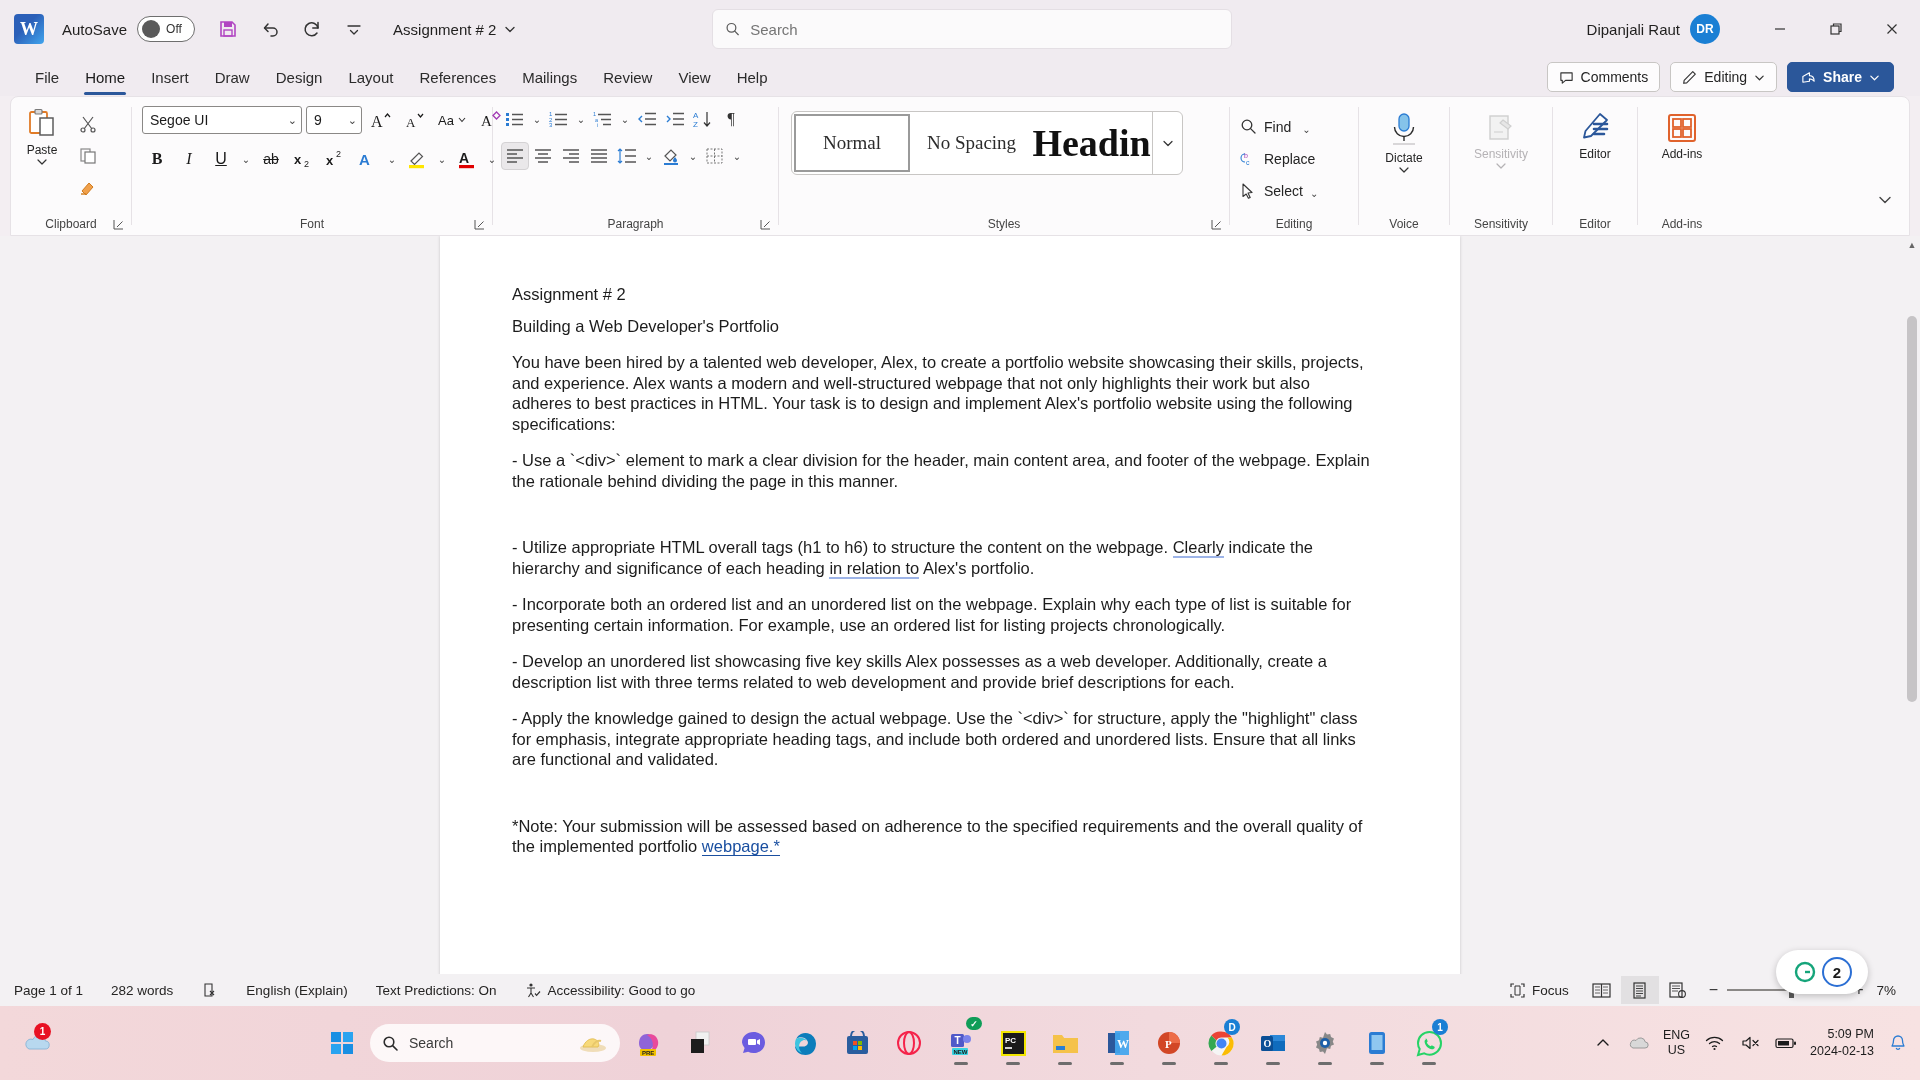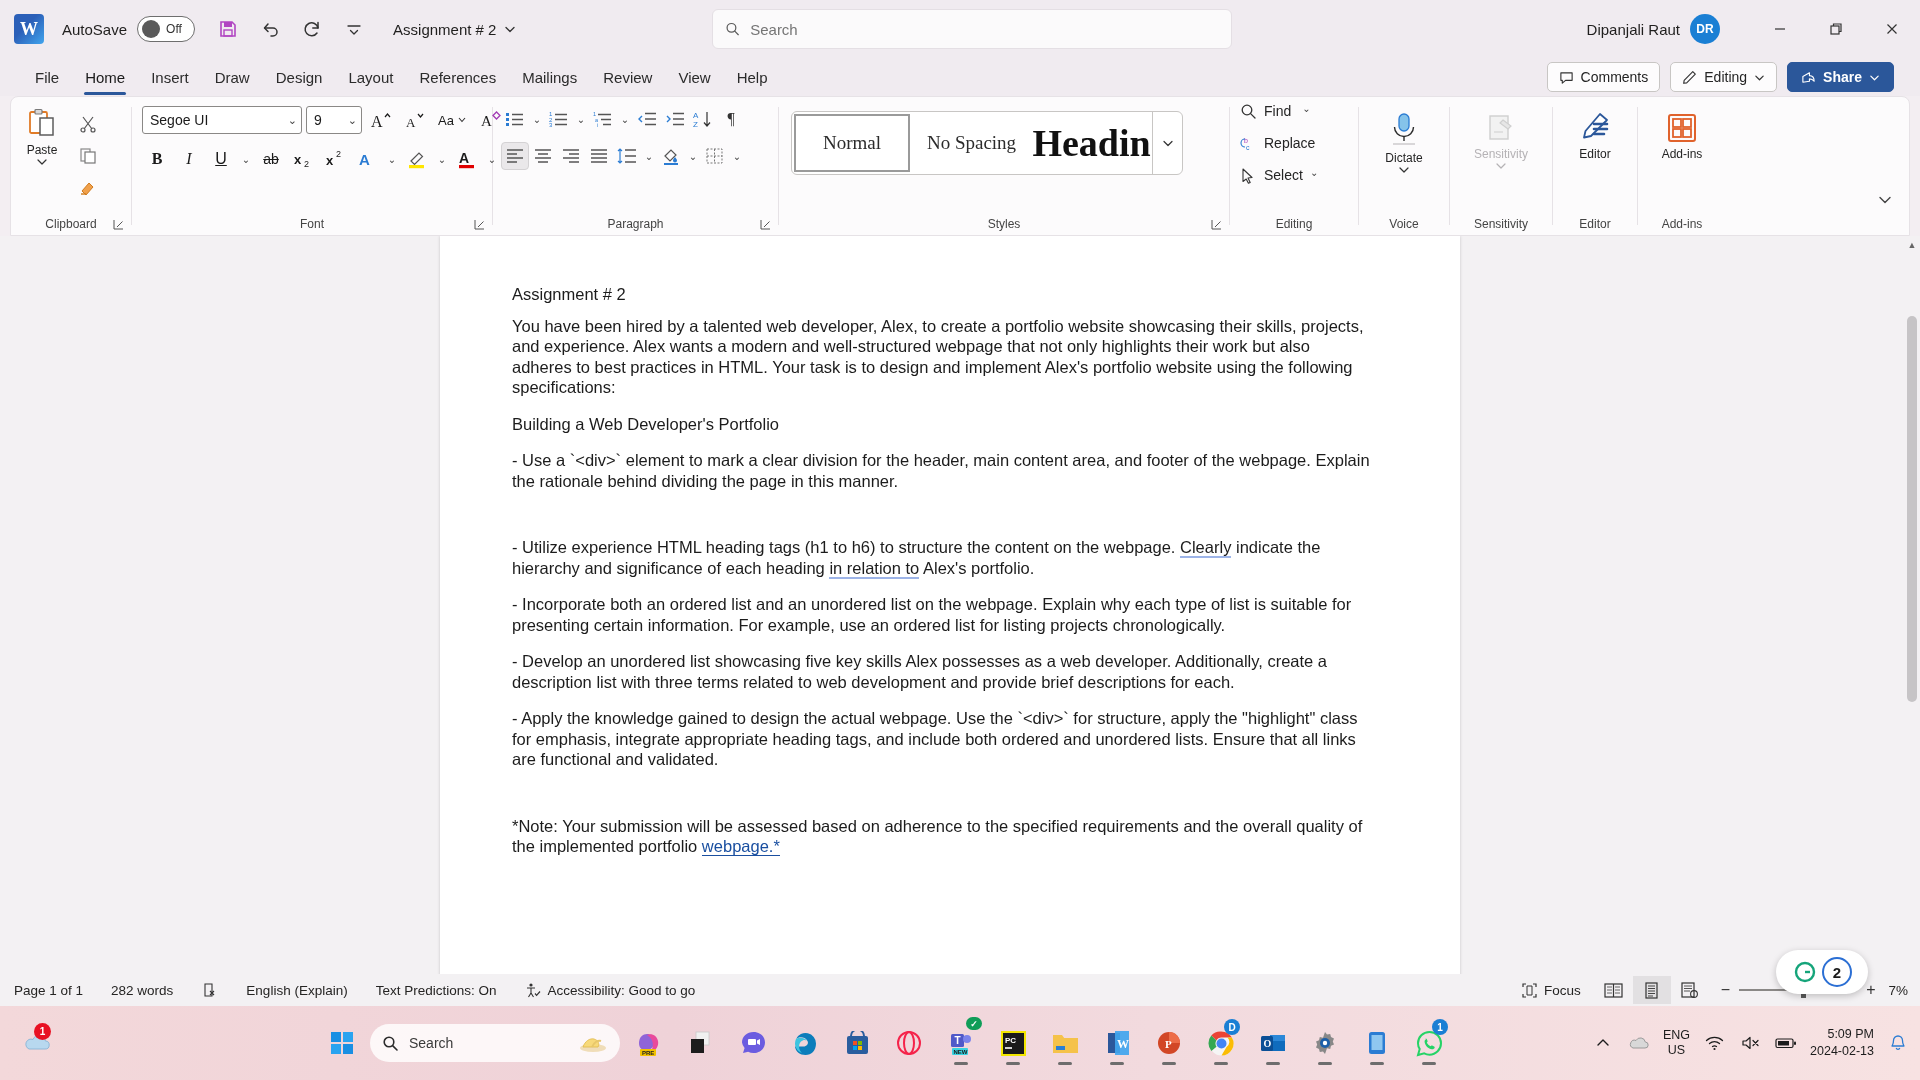--- a/index.html
+++ b/index.html
@@ -164,21 +164,21 @@
   }
   .style-item.sel { border: 2px solid #9a9a9a; margin: 2px; width: 116px; }
   .style-item.head { font-weight: bold; font-size: 38px; color: #111; }
   .style-more {
     width: 30px; border-left: 1px solid #c8c6c4; display:flex; align-items:center;
     justify-content:center; font-size: 11px; color:#333;
   }
 
   
   .edit-grp { width: 128px; }
-  .erow { display: flex; align-items: flex-start; gap: 7px; padding-left: 10px; height: 32px; font-size: 14px; color:#242424; }
+  .erow { display: flex; align-items: flex-end; gap: 7px; padding-left: 10px; height: 32px; font-size: 14px; color:#242424; }
 
   .voice-grp { width: 90px; }
   .sens-grp { width: 102px; }
   .editor-grp { width: 84px; }
   .addins-grp { width: 88px; }
   .big-btn { width: 100%; display:flex; flex-direction:column; align-items:center; padding-top: 6px; text-align: center; }
 
   .ribbon-collapse {
     position: absolute; right: 16px; bottom: 26px; font-size: 13px; color: #444;
   }
@@ -217,21 +217,21 @@
   .vs-arrow.top { top: 0; } .vs-arrow.bot { bottom: 0; }
 
   
   .statusbar {
     position: absolute; bottom: 74px; left: 0; width: 1920px; height: 32px;
     background: #f3f1f3; display: flex; align-items: center;
     font-size: 13.5px; color: #252423;
   }
   .st { display: flex; align-items: center; gap: 6px; padding: 0 14px; height: 26px; }
   .status-right {
-    position: absolute; right: 0; top: 0; height: 32px; display: flex; align-items: center;
+    position: absolute; right: 12px; top: 0; height: 32px; display: flex; align-items: center;
   }
   .viewbtn { width: 38px; height: 28px; display:flex; align-items:center; justify-content:center; }
   .viewbtn.active { background: #e2e0e2; }
   .zoom-wrap { display:flex; align-items:center; gap: 9px; padding: 0 12px; }
   .zoom-track { width: 118px; height: 2px; background:#8a8886; position: relative; }
   .zoom-thumb { position:absolute; left: 62px; top:-7px; width: 5px; height: 16px; background:#5a5a5a; }
 
   .grammarly {
     position: absolute; right: 52px; bottom: 86px; height: 44px; width: 92px;
     background: #fff; border-radius: 22px; box-shadow: 0 2px 7px rgba(0,0,0,0.22);
@@ -766,24 +766,24 @@
       <svg width="16" height="12" viewBox="0 0 16 12">
           <path d="M3 3.5 8 8.5 13 3.5" fill="none" stroke="#444" stroke-width="1.4" stroke-linecap="round" stroke-linejoin="round"></path>
         </svg>
     </div>
   </div>
 
   <div class="doc-area">
     <div class="page">
       <div class="page-inner">
         <div class="p tight">Assignment # 2</div>
+        <div class="p">Building a Web Developer's Portfolio</div>
         <div class="p">You have been hired by a talented web developer, Alex, to create a portfolio website showcasing their skills, projects, and experience. Alex wants a modern and well-structured webpage that not only highlights their work but also adheres to best practices in HTML. Your task is to design and implement Alex's portfolio website using the following specifications:</div>
-        <div class="p">Building a Web Developer's Portfolio</div>
         <div class="p gap-lg">   - Use a `&lt;div&gt;` element to mark a clear division for the header, main content area, and footer of the webpage. Explain the rationale behind dividing the page in this manner.</div>
-        <div class="p"><span>   - Utilize experience HTML heading tags (h1 to h6) to structure the content on the webpage. </span><span class="gw">Clearly</span><span> indicate the hierarchy and significance of each heading </span><span class="gw">in relation to</span><span> Alex's portfolio.</span></div>
+        <div class="p"><span>   - Utilize appropriate HTML overall tags (h1 to h6) to structure the content on the webpage. </span><span class="gw">Clearly</span><span> indicate the hierarchy and significance of each heading </span><span class="gw">in relation to</span><span> Alex's portfolio.</span></div>
         <div class="p">   - Incorporate both an ordered list and an unordered list on the webpage. Explain why each type of list is suitable for presenting certain information. For example, use an ordered list for listing projects chronologically.</div>
         <div class="p">   - Develop an unordered list showcasing five key skills Alex possesses as a web developer. Additionally, create a description list with three terms related to web development and provide brief descriptions for each.</div>
         <div class="p gap-lg">   - Apply the knowledge gained to design the actual webpage. Use the `&lt;div&gt;` for structure, apply the "highlight" class for emphasis, integrate appropriate heading tags, and include both ordered and unordered lists. Ensure that all links are functional and validated.</div>
         <div class="p"><span>*Note: Your submission will be assessed based on adherence to the specified requirements and the overall quality of the implemented portfolio </span><span class="lnk">webpage.*</span></div>
       </div>
     </div>
   </div>
 
   <div class="vscroll">
     <div class="vs-arrow top">▲</div>

